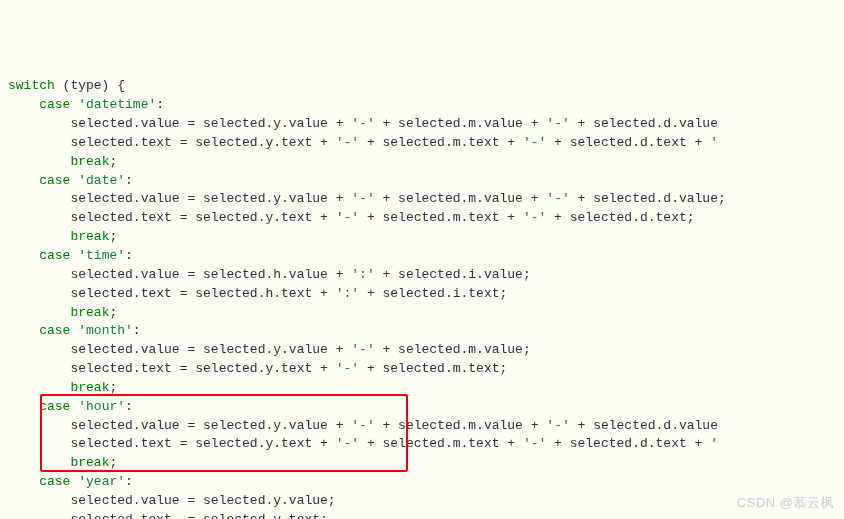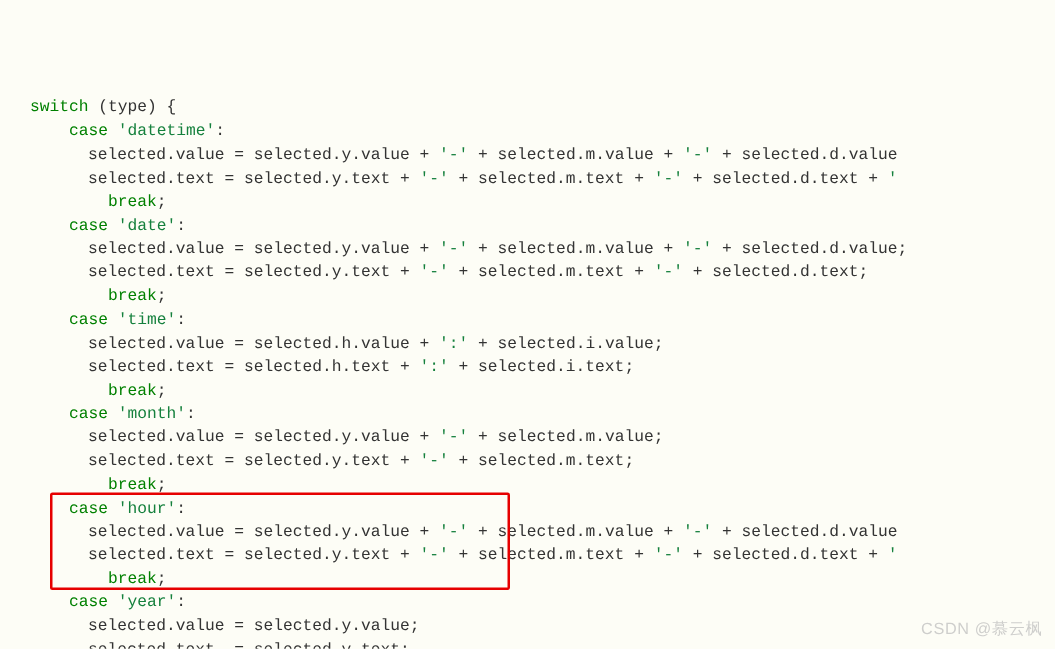--- a/index.html
+++ b/index.html
@@ -9,21 +9,21 @@
     line-height: 1.45;
     background: #fdfdf6;
     color: #333;
     padding: 2px 8px;
     white-space: pre;
     position: relative;
     width: 844px;
     height: 519px;
     overflow: hidden;
   }
-  .kw { color: #008000; margin-left: 16px; }     
+  .kw { color: #008000; }     
   .str { color: #15803d; }   
   .highlight-box {
     position: absolute;
     border: 2px solid #e60000;
     border-radius: 2px;
     pointer-events: none;
   }
   .watermark {
     position: absolute;
     right: 10px;

